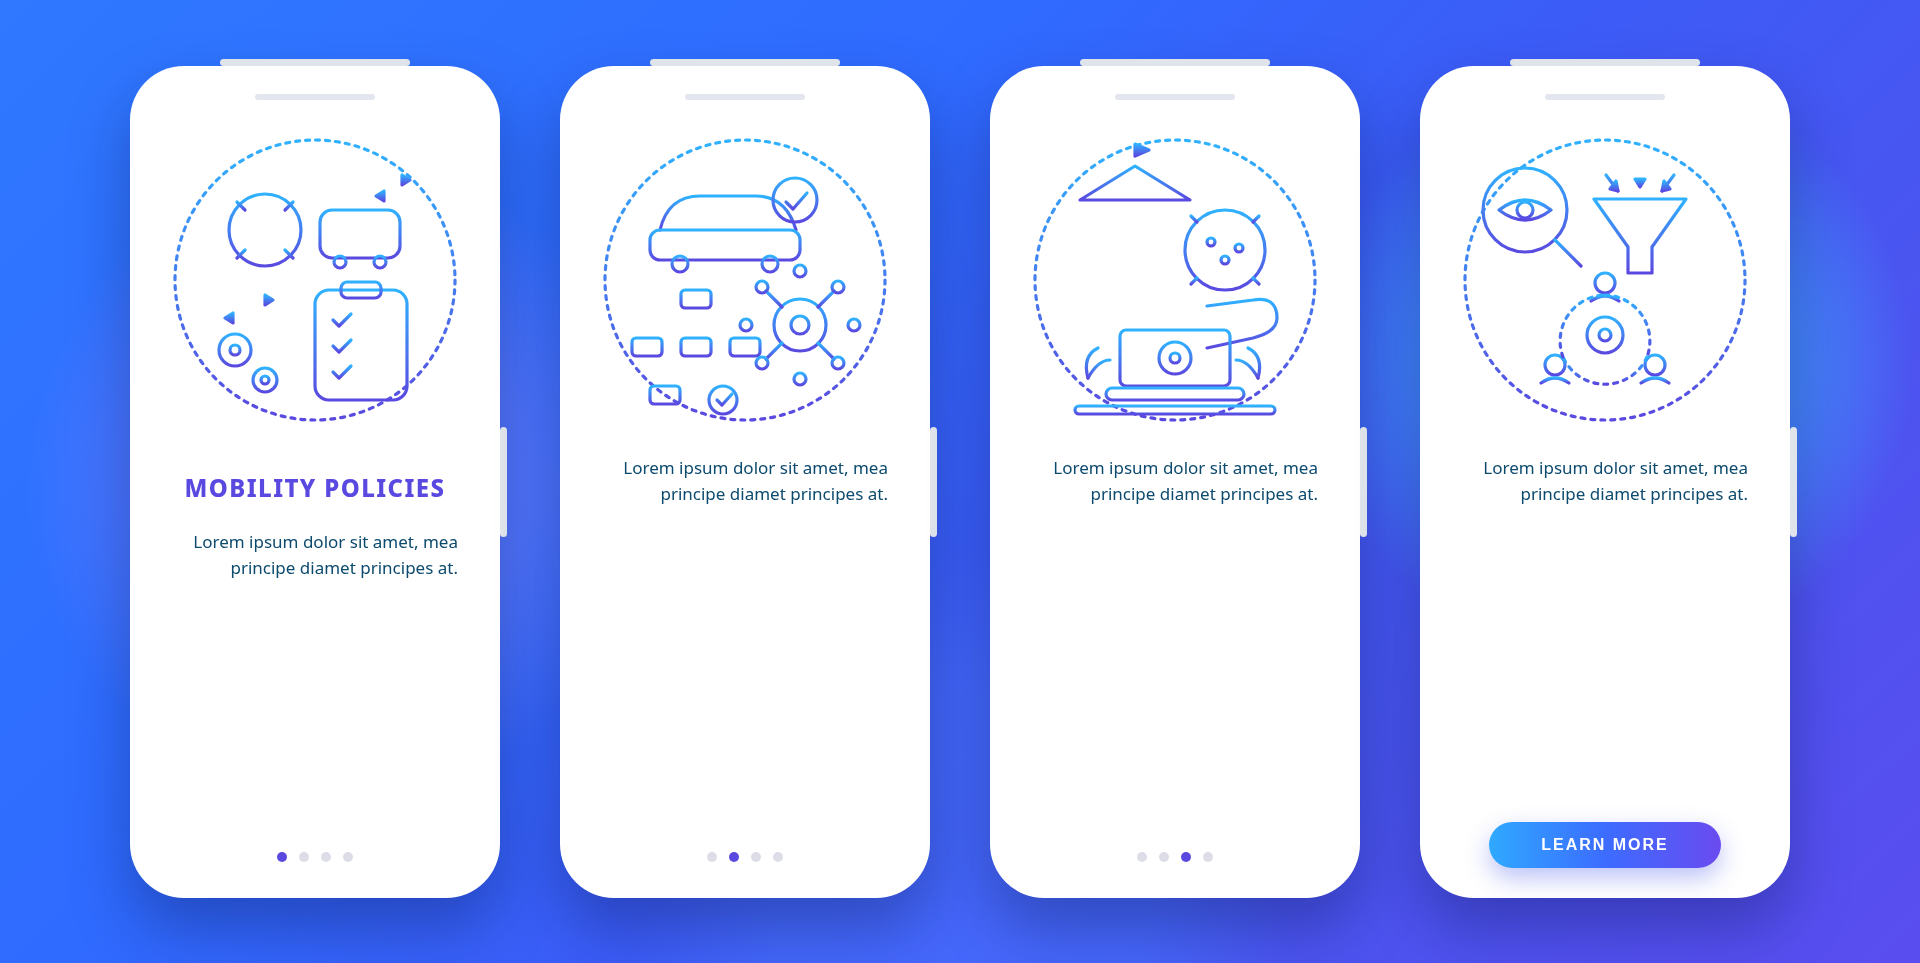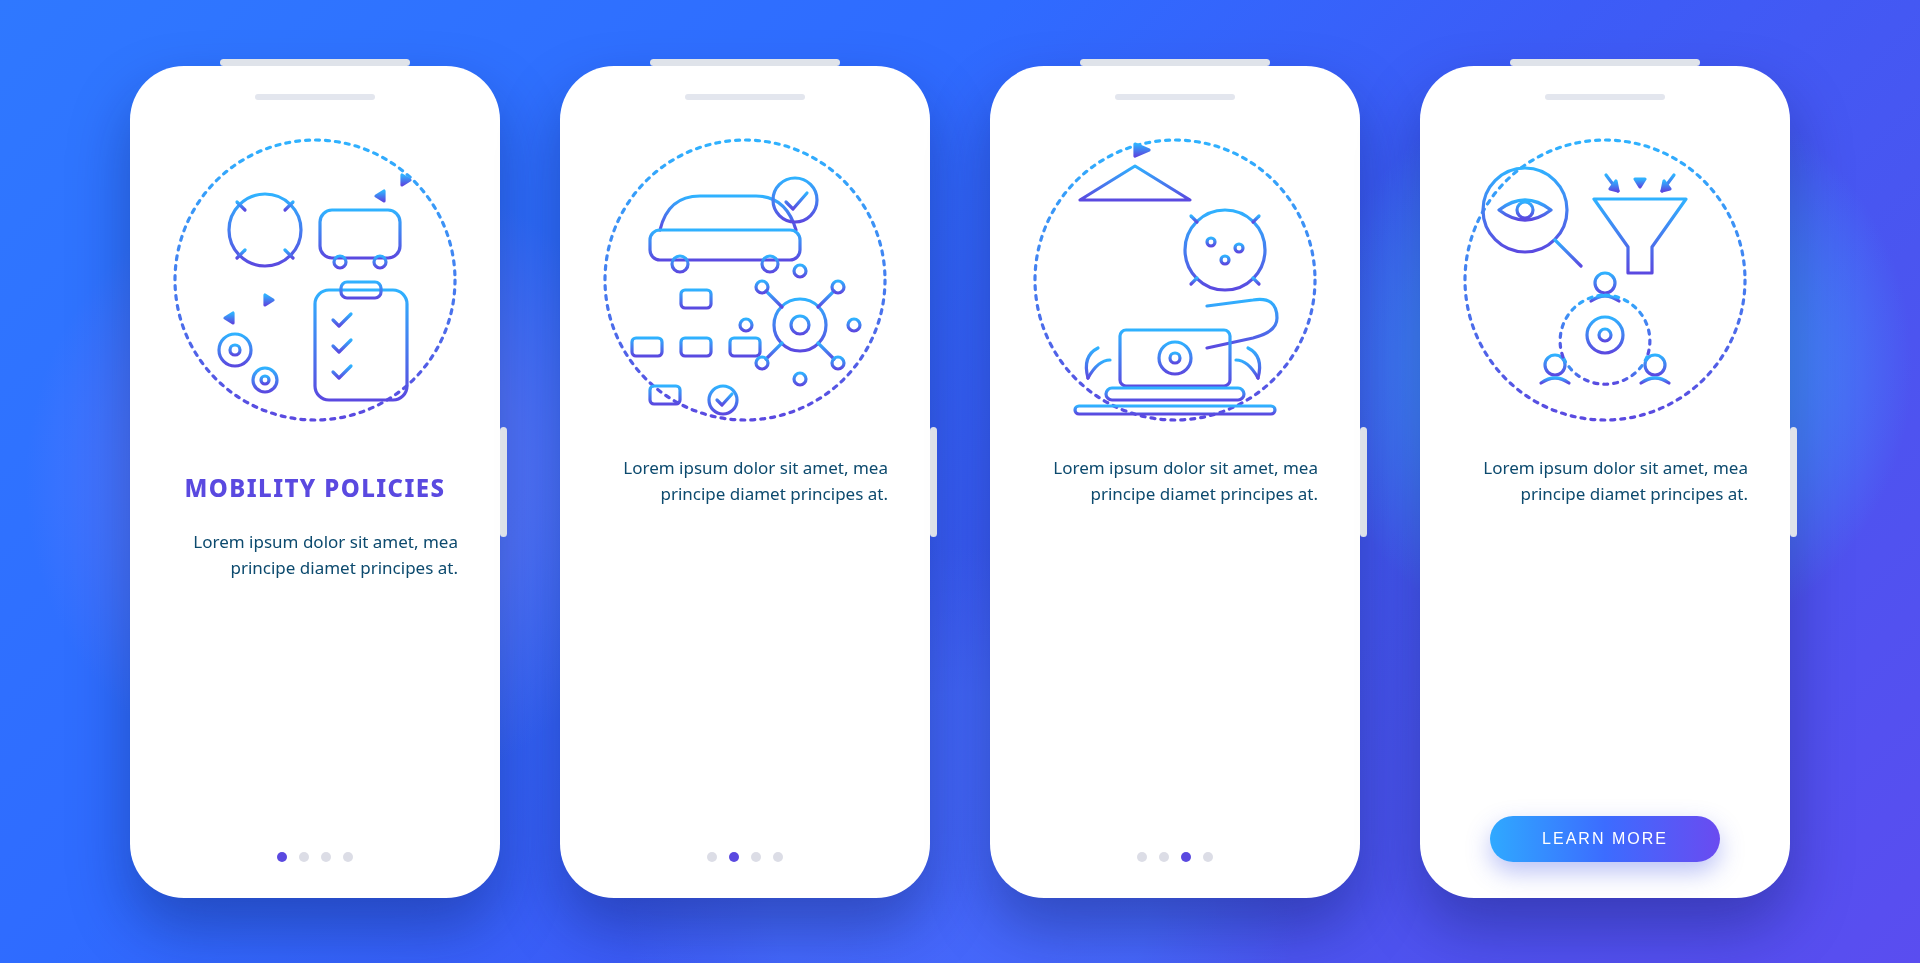--- a/index.html
+++ b/index.html
@@ -25,23 +25,23 @@
   .icon-zone{width:300px;height:300px;display:flex;align-items:center;justify-content:center;margin-top:10px;}
   .g-stroke{stroke:url(#grad);stroke-width:3.2;fill:none;stroke-linecap:round;stroke-linejoin:round;}
   .g-dash{stroke-dasharray:4 6;}
   .title{margin-top:42px;font-size:24px;font-weight:800;letter-spacing:1.4px;text-align:center;line-height:1.35;color:#5a49e0;text-transform:uppercase;}
   .desc{margin-top:25px;font-size:17px;line-height:1.55;text-align:right;color:#0c4a6e;padding:0 18px;}
   .spacer{flex:1;}
   .dots{display:flex;gap:12px;justify-content:center;margin-bottom:6px;}
   .dot{width:10px;height:10px;border-radius:50%;background:#dcdde6;}
   .dot.active{background:#5a49e0;}
   .cta{
-    margin-bottom:6px;padding:14px 52px;border:0;border-radius:999px;
+    padding:14px 52px;border:0;border-radius:999px;
     background:linear-gradient(90deg,#2fa9ff 0%,#3c6cff 50%,#6a4bf0 100%);
-    color:#fff;font-size:16px;font-weight:400;letter-spacing:2px;cursor:pointer;
+    color:#fff;font-size:16px;font-weight:700;letter-spacing:2px;cursor:pointer;
     box-shadow:0 10px 24px rgba(60,80,230,0.35);
   }
 </style>
 </head>
 <body>
 
 <div class="stage">
 
   <div class="phone">
     <div class="notch"></div>

